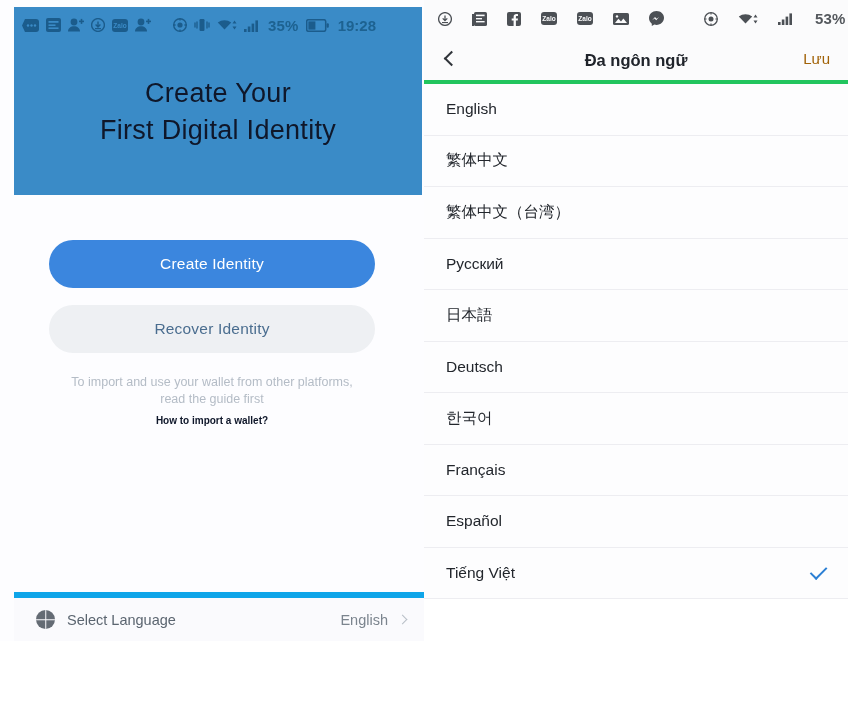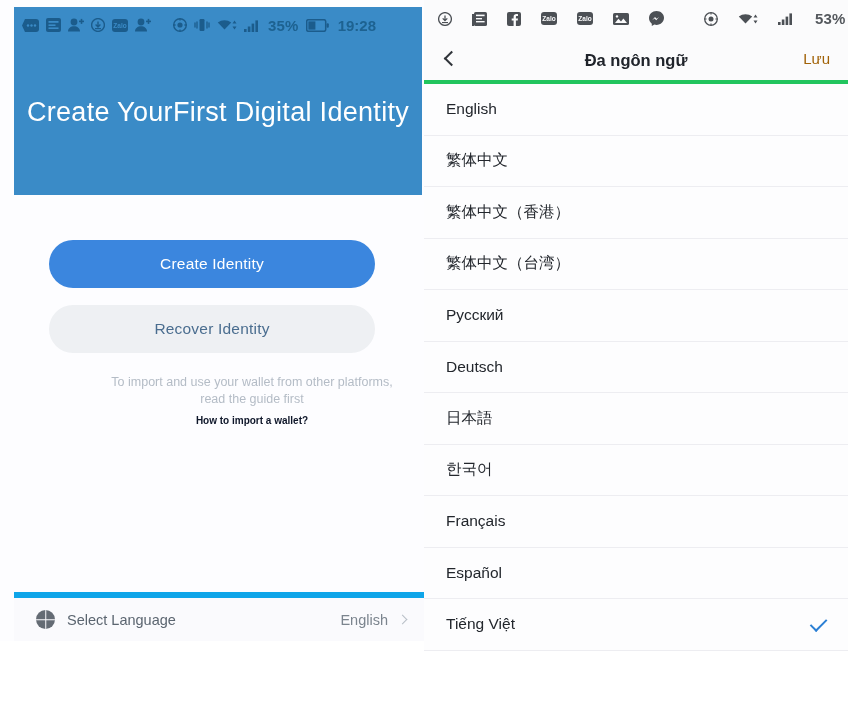--- a/index.html
+++ b/index.html
@@ -39,23 +39,23 @@
   .statusbar-left .sb-ico { display: flex; align-items: center; }
   .statusbar-left .sb-spacer { flex: 0 0 8px; }
   .sb-text {
     font-size: 15px; font-weight: 700;
     color: #1d6291; letter-spacing: .2px;
   }
   .sb-time { font-size: 15px; font-weight: 700; color: #1d6291; margin-left: 2px; }
 
   .hero-title {
     flex: 1;
-    display: flex; flex-direction: row;
+    display: flex; flex-direction: column;
     align-items: center; justify-content: center;
-    color: #ffffff;
+    color: #0f172a;
     font-size: 27px; line-height: 37px;
     font-weight: 300;
     letter-spacing: .3px;
     padding-bottom: 14px;
     text-align: right;
   }
 
   .btn-wrap { position: absolute; left: 0; top: 240px; width: 424px; }
   .btn {
     display: block;
@@ -65,21 +65,21 @@
     cursor: pointer;
     font-family: inherit;
   }
   .btn-primary { background: #3b86de; color: #ffffff; }
   .btn-secondary { background: #eef0f3; color: #4a6d8f; margin-top: 17px; }
 
   .hint {
     position: absolute; left: 0; top: 374px; width: 424px;
     text-align: center;
     color: #b4bcc6;
-    font-size: 12.5px; line-height: 17px; margin-left: 40px;
+    font-size: 12.5px; line-height: 17px;
   }
   .hint-link {
     display: block; margin-top: 4px;
     color: #0f172a; font-size: 10px; font-weight: 700;
     text-decoration: none; cursor: pointer;
   }
 
   .lang-bar {
     position: absolute; left: 14px; bottom: 0;
     width: 410px; height: 49px;
@@ -396,37 +396,33 @@
 
         <div class="lang-row">
           <span class="lang-row-label">English</span>
 
         </div>
         <div class="lang-row">
           <span class="lang-row-label">繁体中文</span>
 
         </div>
         <div class="lang-row">
-          <span class="lang-row-label">繁体中文（香港）</span>
-
-        </div>
-        <div class="lang-row">
           <span class="lang-row-label">繁体中文（台湾）</span>
 
         </div>
         <div class="lang-row">
           <span class="lang-row-label">Русский</span>
 
         </div>
         <div class="lang-row">
+          <span class="lang-row-label">日本語</span>
+
+        </div>
+        <div class="lang-row">
           <span class="lang-row-label">Deutsch</span>
-
-        </div>
-        <div class="lang-row">
-          <span class="lang-row-label">日本語</span>
 
         </div>
         <div class="lang-row">
           <span class="lang-row-label">한국어</span>
 
         </div>
         <div class="lang-row">
           <span class="lang-row-label">Français</span>
 
         </div>

